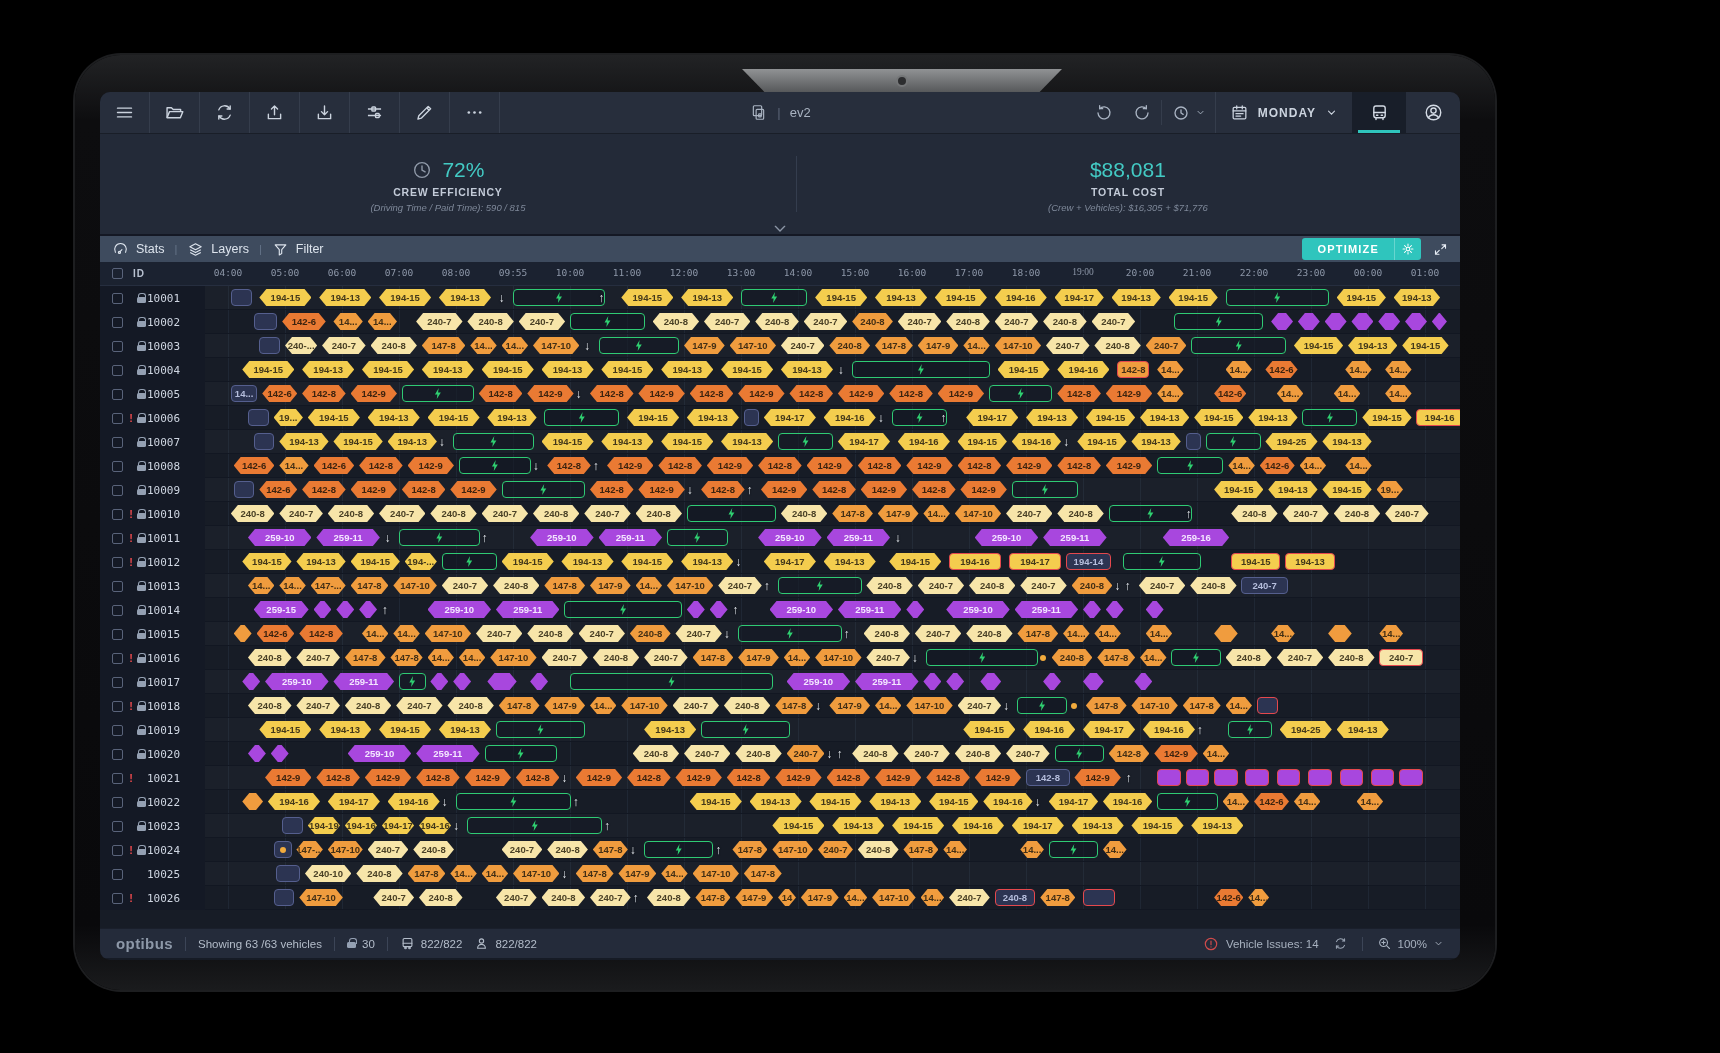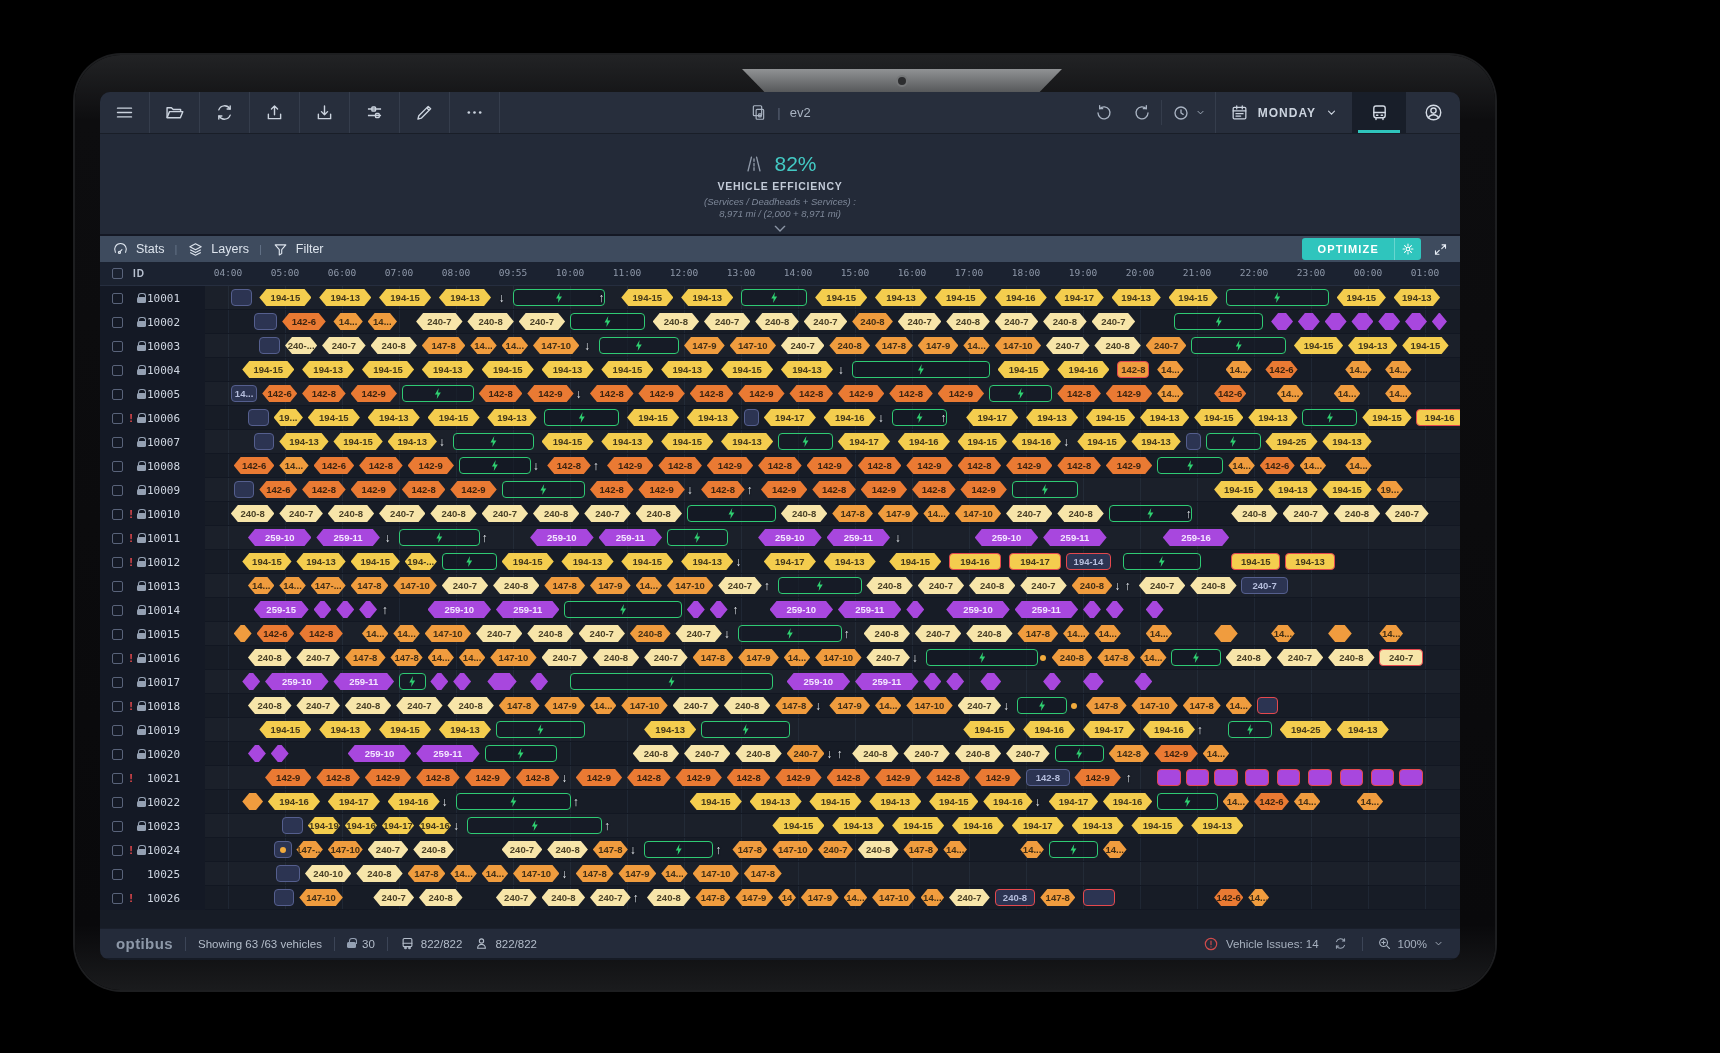--- a/index.html
+++ b/index.html
@@ -251,31 +251,39 @@
                 <circle cx="12" cy="12" r="8.3"></circle>
                 <circle cx="12" cy="9.8" r="3"></circle>
                 <path d="M6 18.2a6.8 6.8 0 0 1 12 0"></path>
               </svg>
             </span>
         </div>
       </div>
     </div>
 
     <div class="stats">
-      <div class="stat" style="flex:1.3">
+      <div class="stat" style="flex:1.1">
         <div class="stat-top">
             <span>
               <svg width="22" height="22" viewBox="0 0 24 24" fill="none" stroke="currentColor" stroke-width="1.5" stroke-linecap="round">
-                <path d="M9.2 4.5L5.5 19.5M14.8 4.5l3.7 15M12 6.5V9M12 11.5v2.8M12 16v2.8"></path>
+                <circle cx="12" cy="12" r="8"></circle>
+                <path d="M12 7.5V12l3.4 2"></path>
               </svg>
             </span>
-            <span class="stat-val">82%</span>
-          </div>
-        <div class="stat-label">VEHICLE EFFICIENCY</div>
-        <div class="stat-sub"><span>(Services / Deadheads + Services) :</span><br><span>8,971 mi / (2,000 + 8,971 mi)</span></div>
+            <span class="stat-val">72%</span>
+          </div>
+        <div class="stat-label">CREW EFFICIENCY</div>
+        <div class="stat-sub">(Driving Time / Paid Time): 590 / 815</div>
+      </div>
+      <div class="stat" style="flex:1.05">
+        <div class="stat-top">
+            <span class="stat-val">$88,081</span>
+          </div>
+        <div class="stat-label">TOTAL COST</div>
+        <div class="stat-sub">(Crew + Vehicles): $16,305 + $71,776</div>
       </div>
       <div class="collapse">
           <svg width="16" height="10" viewBox="0 0 24 14" fill="none" stroke="currentColor" stroke-width="2" stroke-linecap="round">
             <path d="M5 3l7 7 7-7"></path>
           </svg>
         </div>
     </div>
 
     <div class="abar">
       <div class="aitem">
@@ -342,21 +350,21 @@
           <span class="tlabel" style="left: 308px;">09:55</span>
           <span class="tlabel" style="left: 365px;">10:00</span>
           <span class="tlabel" style="left: 422px;">11:00</span>
           <span class="tlabel" style="left: 479px;">12:00</span>
           <span class="tlabel" style="left: 536px;">13:00</span>
           <span class="tlabel" style="left: 593px;">14:00</span>
           <span class="tlabel" style="left: 650px;">15:00</span>
           <span class="tlabel" style="left: 707px;">16:00</span>
           <span class="tlabel" style="left: 764px;">17:00</span>
           <span class="tlabel" style="left: 821px;">18:00</span>
-          <span class="tlabel" style="left: 878px;">19:00</span>
+          <span class="tlabel" style="left: 878px; font-family: Liberation Serif, serif;">19:00</span>
           <span class="tlabel" style="left: 935px;">20:00</span>
           <span class="tlabel" style="left: 992px;">21:00</span>
           <span class="tlabel" style="left: 1049px;">22:00</span>
           <span class="tlabel" style="left: 1106px;">23:00</span>
           <span class="tlabel" style="left: 1163px;">00:00</span>
           <span class="tlabel" style="left: 1220px;">01:00</span>
         </div>
     </div>
 
     <div class="rows" id="ganttrows">

